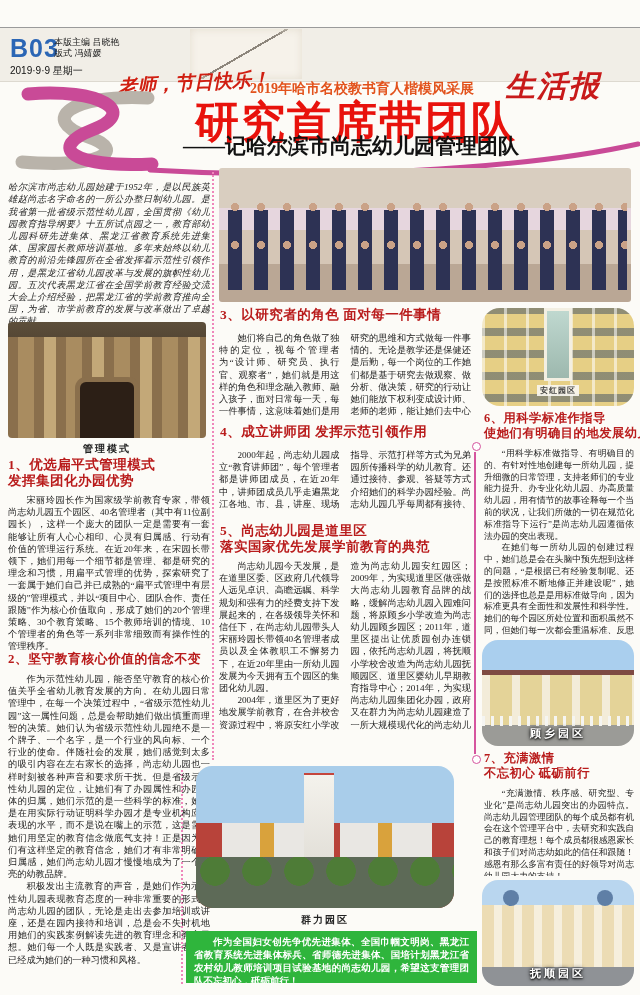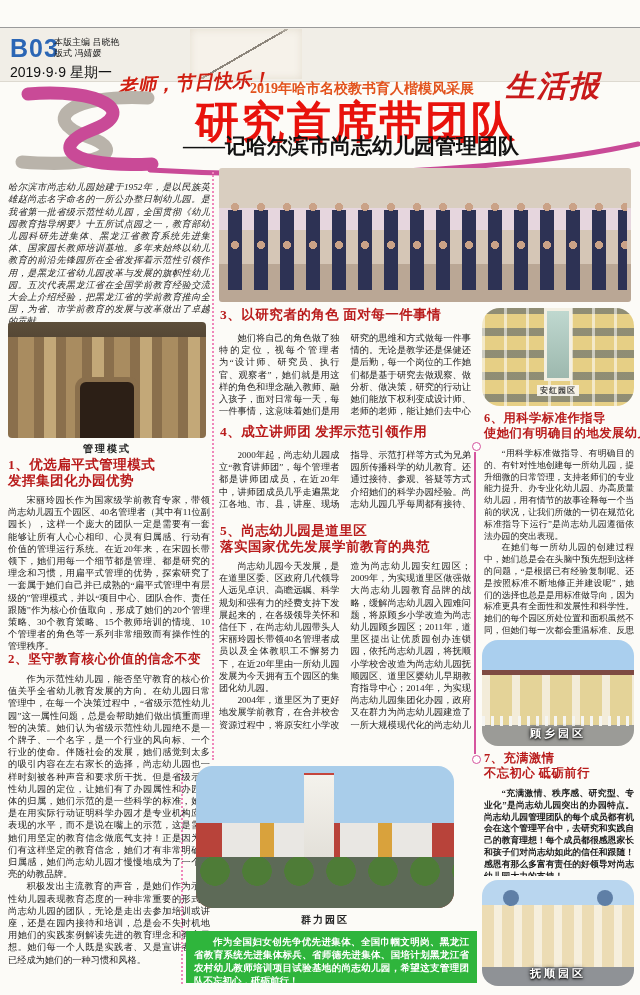--- a/index.html
+++ b/index.html
@@ -7,21 +7,21 @@
         font-family:"Liberation Serif",serif;overflow:hidden;}
 
   
   .trim{position:absolute;left:0;top:27px;width:640px;border-top:1px solid #9a9a9a;}
   .hdr{position:absolute;left:0;top:28px;width:640px;height:53px;background:#f1eee7;
        border-bottom:1px solid #ddd9d0;}
   .pageno{position:absolute;left:10px;top:6px;font:900 25px "Liberation Sans",sans-serif;
           color:#2b66b5;letter-spacing:1px;}
   .editors{position:absolute;left:54px;top:9px;font-size:9px;line-height:11px;color:#222;
            font-family:"Liberation Sans",sans-serif;}
-  .hdate{position:absolute;left:10px;top:36px;font-size:14px;color:#111;
+  .hdate{position:absolute;left:10px;top:36px;font-size:10px;color:#111;
          font-family:"Liberation Sans",sans-serif;}
   .header-art{position:absolute;left:190px;top:1px;width:112px;height:50px;
       background:linear-gradient(150deg,transparent 48%,#8d867c 48% 50%,transparent 50%),#f6f2ea;
       box-shadow:inset 0 0 8px #e4ddd0;}
   .greeting{position:absolute;left:118px;top:42px;font:italic 900 19px "Liberation Serif",serif;
             color:#d01f12;transform:rotate(-3deg);white-space:nowrap;}
   .series{position:absolute;left:250px;top:52px;font:700 14px "Liberation Serif",serif;
           color:#e2521c;white-space:nowrap;}
   .brand{position:absolute;left:505px;top:38px;font:italic 900 30px "Liberation Serif",serif;
          color:#c81a1a;letter-spacing:2px;white-space:nowrap;}
@@ -48,21 +48,21 @@
   .body{position:absolute;font-size:9.2px;line-height:12.2px;color:#1c1c1c;
         text-align:justify;overflow:hidden;}
   .body p{margin:0;text-indent:2em;}
   .intro{left:8px;top:172px;width:202px;height:148px;font-style:italic;}
   .t1pos{left:8px;top:494px;width:202px;height:156px;}
   .t2pos{left:8px;top:673px;width:202px;height:312px;}
   .t3pos{left:219px;top:332px;width:252px;height:90px;}
   .t4pos{left:219px;top:449px;width:252px;height:68px;}
   .t5pos{left:219px;top:560px;width:252px;height:178px;}
   .t6pos{left:484px;top:448px;width:150px;height:188px;font-size:8.8px;line-height:11.8px;}
-  .t7pos{left:484px;top:788px;width:150px;height:88px;font-size:8.8px;line-height:11.8px;font-weight:bold;}
+  .t7pos{left:484px;top:788px;width:150px;height:88px;font-size:8.8px;line-height:11.8px;}
   .cols{column-count:2;column-gap:11px;column-fill:auto;}
 
   .ghead{position:absolute;color:#b91c1c;font-weight:900;
          font-family:"Liberation Serif",serif;font-size:13.5px;line-height:16px;letter-spacing:.5px;}
   .ghead div{white-space:nowrap;}
   .h1pos{left:8px;top:457px;}
   .h2pos{left:8px;top:651px;font-size:12.8px;}
   .h3pos{left:220px;top:307px;}
   .h4pos{left:220px;top:424px;}
   .h5pos{left:220px;top:523px;}

